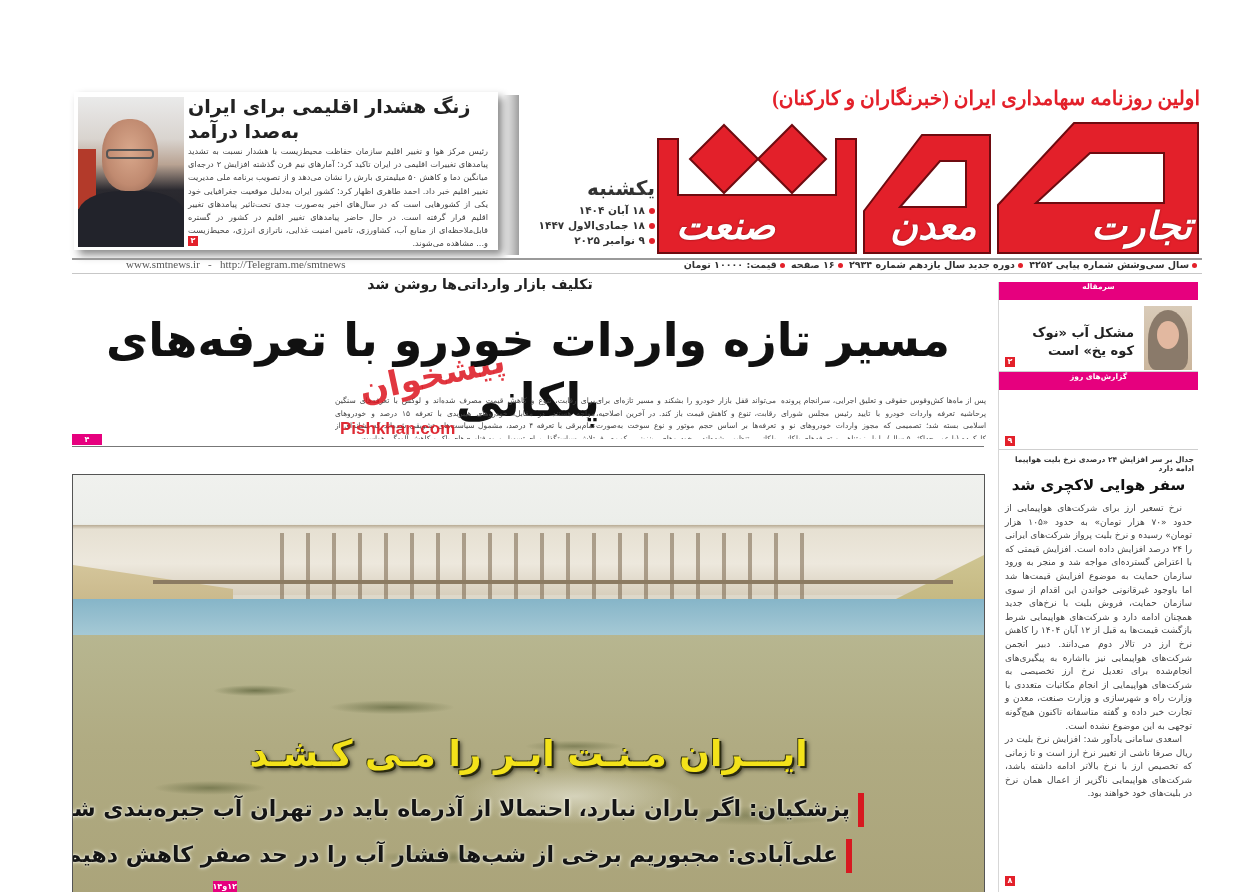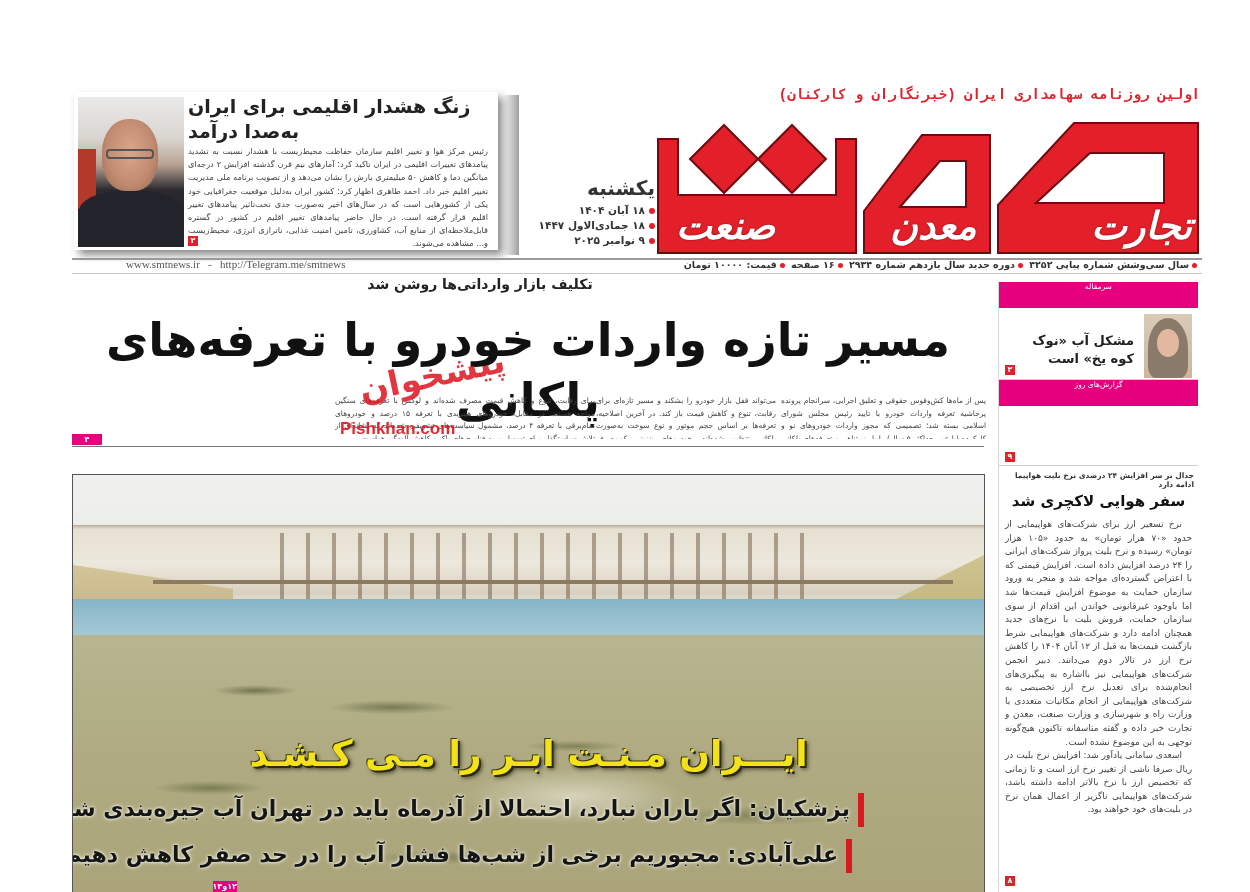--- a/index.html
+++ b/index.html
@@ -2,21 +2,21 @@
 <html><head>
 <meta charset="utf-8">
 <style>
   * { box-sizing: border-box; margin: 0; padding: 0; }
   html, body { width: 1250px; height: 892px; background: #ffffff; overflow: hidden; }
   body { position: relative; font-family: "DejaVu Sans", sans-serif; color: #1a1a1a; direction: rtl; }
 
   
   .tagline {
     position: absolute; right: 50px; top: 86px; width: 480px;
-    font-family: Liberation Mono, monospace; font-weight: bold; font-size: 14px;
+    font-family: Liberation Serif, serif; font-weight: bold; font-size: 20px;
     color: #e3202a; text-align: right; white-space: nowrap; letter-spacing: -0.5px;
   }
   .logo {
     position: absolute; right: 48px; top: 115px; width: 548px; height: 140px;
   }
   .logo svg { width: 100%; height: 100%; display: block; }
   .logo-words {
     position: absolute; bottom: 6px; right: 0; left: 0; height: 46px;
     display: flex; justify-content: space-between; padding: 0 10px 0 22px;
   }
@@ -160,21 +160,21 @@
   .quote.q1 { top: 318px; }
   .quote.q2 { top: 364px; right: 132px; }
   .photo-badge {
     position: absolute; left: 140px; top: 406px; width: 24px; height: 12px; background: #e6007e;
     color: #fff; font-size: 8px; font-weight: bold; text-align: center; line-height: 12px;
   }
 
   
   .sidebar { position: absolute; left: 998px; width: 200px; top: 282px; height: 610px; border-left: 1px solid #d7d7d7; }
   .side-hdr {
-    height: 26px; background: #e6007e; color: #fff; text-align: center; font-size: 7.5px; line-height: 10px; font-weight: normal;
+    height: 18px; background: #e6007e; color: #fff; text-align: center; font-size: 7.5px; line-height: 10px; font-weight: bold;
   }
   .editorial { position: relative; height: 72px; border-bottom: 1px solid #cfcfcf; }
   .editorial-photo {
     position: absolute; right: 6px; top: 6px; width: 48px; height: 64px;
     background: linear-gradient(180deg, #d9cbb8 0%, #cbb69d 100%); overflow: hidden;
   }
   .editorial-photo .hijab { position: absolute; left: 4px; top: 4px; width: 40px; height: 60px; border-radius: 50% 50% 20% 20%; background: #8a7a6a; }
   .editorial-photo .face { position: absolute; left: 13px; top: 15px; width: 22px; height: 28px; border-radius: 50%; background: #e2b8a0; }
   .editorial-title {
     position: absolute; right: 64px; top: 24px; width: 120px; text-align: right;

